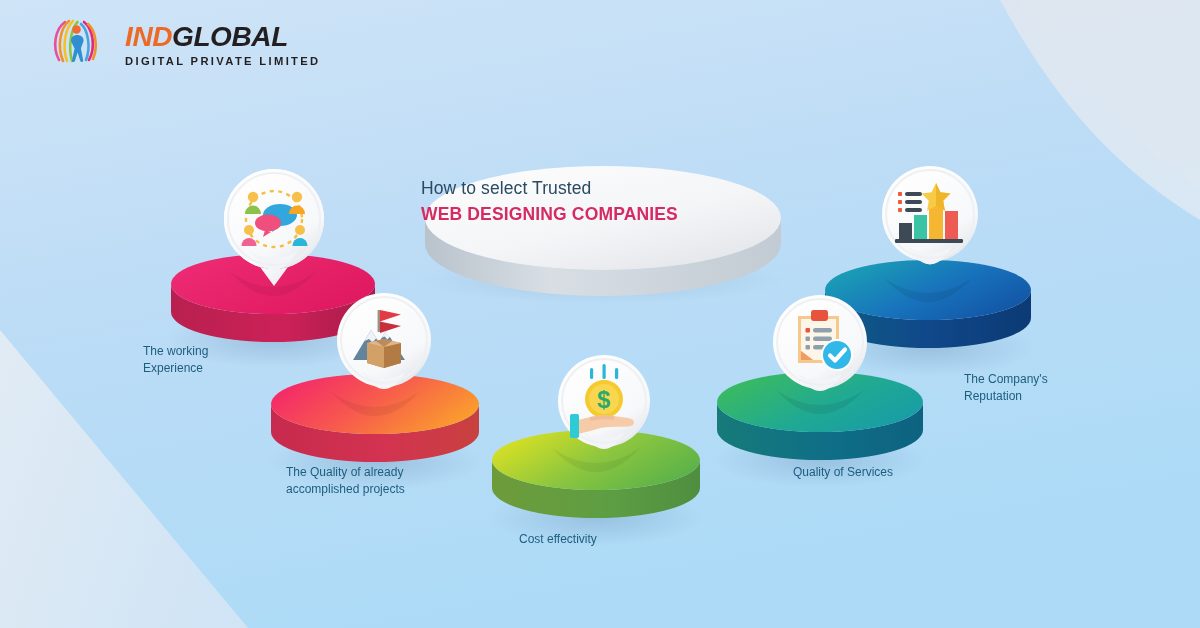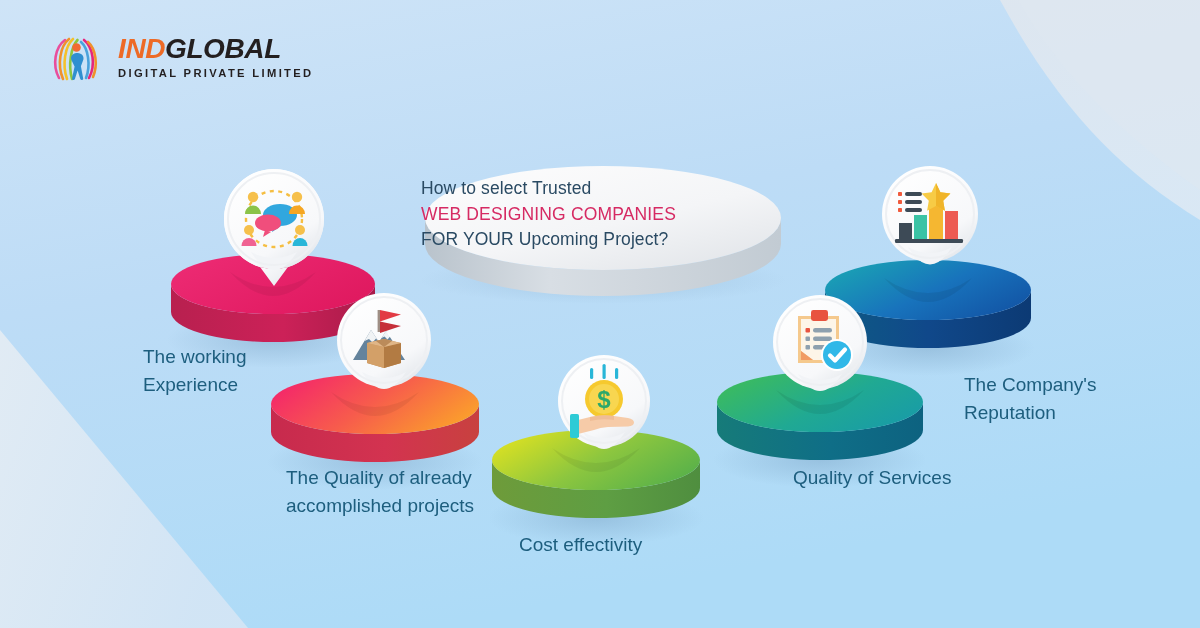--- a/index.html
+++ b/index.html
@@ -8,55 +8,55 @@
     font-family: "Liberation Sans", sans-serif;
     background:#bcdcf5;
     position:relative;
   }
 
   
   #bg { position:absolute; inset:0; z-index:0; }
 
   
   .logo-wrap {
-    position:absolute; left:48px; top:33px;
-    display:flex; align-items:flex-start; gap:12px;
+    position:absolute; left:48px; top:15px;
+    display:flex; align-items:flex-end; gap:19px;
     z-index:5;
   }
   .logo-mark { width:58px; height:52px; flex:0 0 auto; }
   .logo-text { line-height:1; padding-top:2px; }
   .logo-line1 { font-size:28px; font-weight:bold; font-style:italic; letter-spacing:-0.4px; white-space:nowrap; }
   .logo-ind { color:#ED6A26; }
   .logo-global { color:#231f20; }
   .logo-line2 {
     font-size:11.2px; font-weight:bold; color:#231f20;
     letter-spacing:2.35px; margin-top:5px; white-space:nowrap;
   }
 
   
   .podium { position:absolute; left:421px; top:140px; width:364px; height:165px; z-index:3; }
   .podium-title {
     position:absolute; left:0; top:36px; width:364px;
     line-height:1.47;
     pointer-events:none;
   }
   .pt-l1, .pt-l3 { font-size:17.5px; color:#2a4a63; letter-spacing:0.1px; }
-  .pt-l2 { font-size:17.5px; color:#d62a63; font-weight:normal; letter-spacing:0.15px; }
+  .pt-l2 { font-size:17.5px; color:#d62a63; font-weight:bold; letter-spacing:0.15px; }
 
   
   .ped { position:absolute; z-index:2; }
   .ped.front { z-index:4; }
 
   
   .pin { position:absolute; z-index:6; }
 
   
   .lbl {
     position:absolute; z-index:7;
-    font-size:19px; color:#1d5e7e; line-height:1.45;
+    font-size:12px; color:#1d5e7e; line-height:1.45;
     white-space:pre-line;
   }
 </style>
 </head>
 <body>
 
 <svg id="bg" viewBox="0 0 1200 628" width="1200" height="628">
   <defs>
     <linearGradient id="bgGrad" x1="0" y1="0" x2="0.35" y2="1">
       <stop offset="0%" stop-color="#cfe4f7"></stop>
@@ -234,21 +234,20 @@
         <stop offset="100%" stop-color="#8fb3d0" stop-opacity="0"></stop>
       </radialGradient>
     </defs>
     <ellipse cx="182" cy="140" rx="184" ry="24" fill="url(#cpsh)"></ellipse>
     <path d="M4 78 A178 52 0 0 0 360 78 L360 104 A178 52 0 0 1 4 104 Z" fill="url(#cps)"></path>
     <ellipse cx="182" cy="78" rx="178" ry="52" fill="url(#cpt)"></ellipse>
   </svg>
   <div class="podium-title">
     <div class="pt-l1">How to select Trusted</div>
     <div class="pt-l2">WEB DESIGNING COMPANIES</div>
-    <div class="pt-l3">FOR YOUR Upcoming Project?</div>
   </div>
 </div>
 
 <svg class="pin" style="left:218px; top:166px;" width="112" height="124" viewBox="0 0 112 124">
   <defs>
     <linearGradient id="pb1" x1="0.2" y1="0" x2="0.85" y2="1">
       <stop offset="0%" stop-color="#ffffff"></stop>
         <stop offset="70%" stop-color="#f7f8fa"></stop>
         <stop offset="100%" stop-color="#dfe3e8"></stop>
     </linearGradient>

